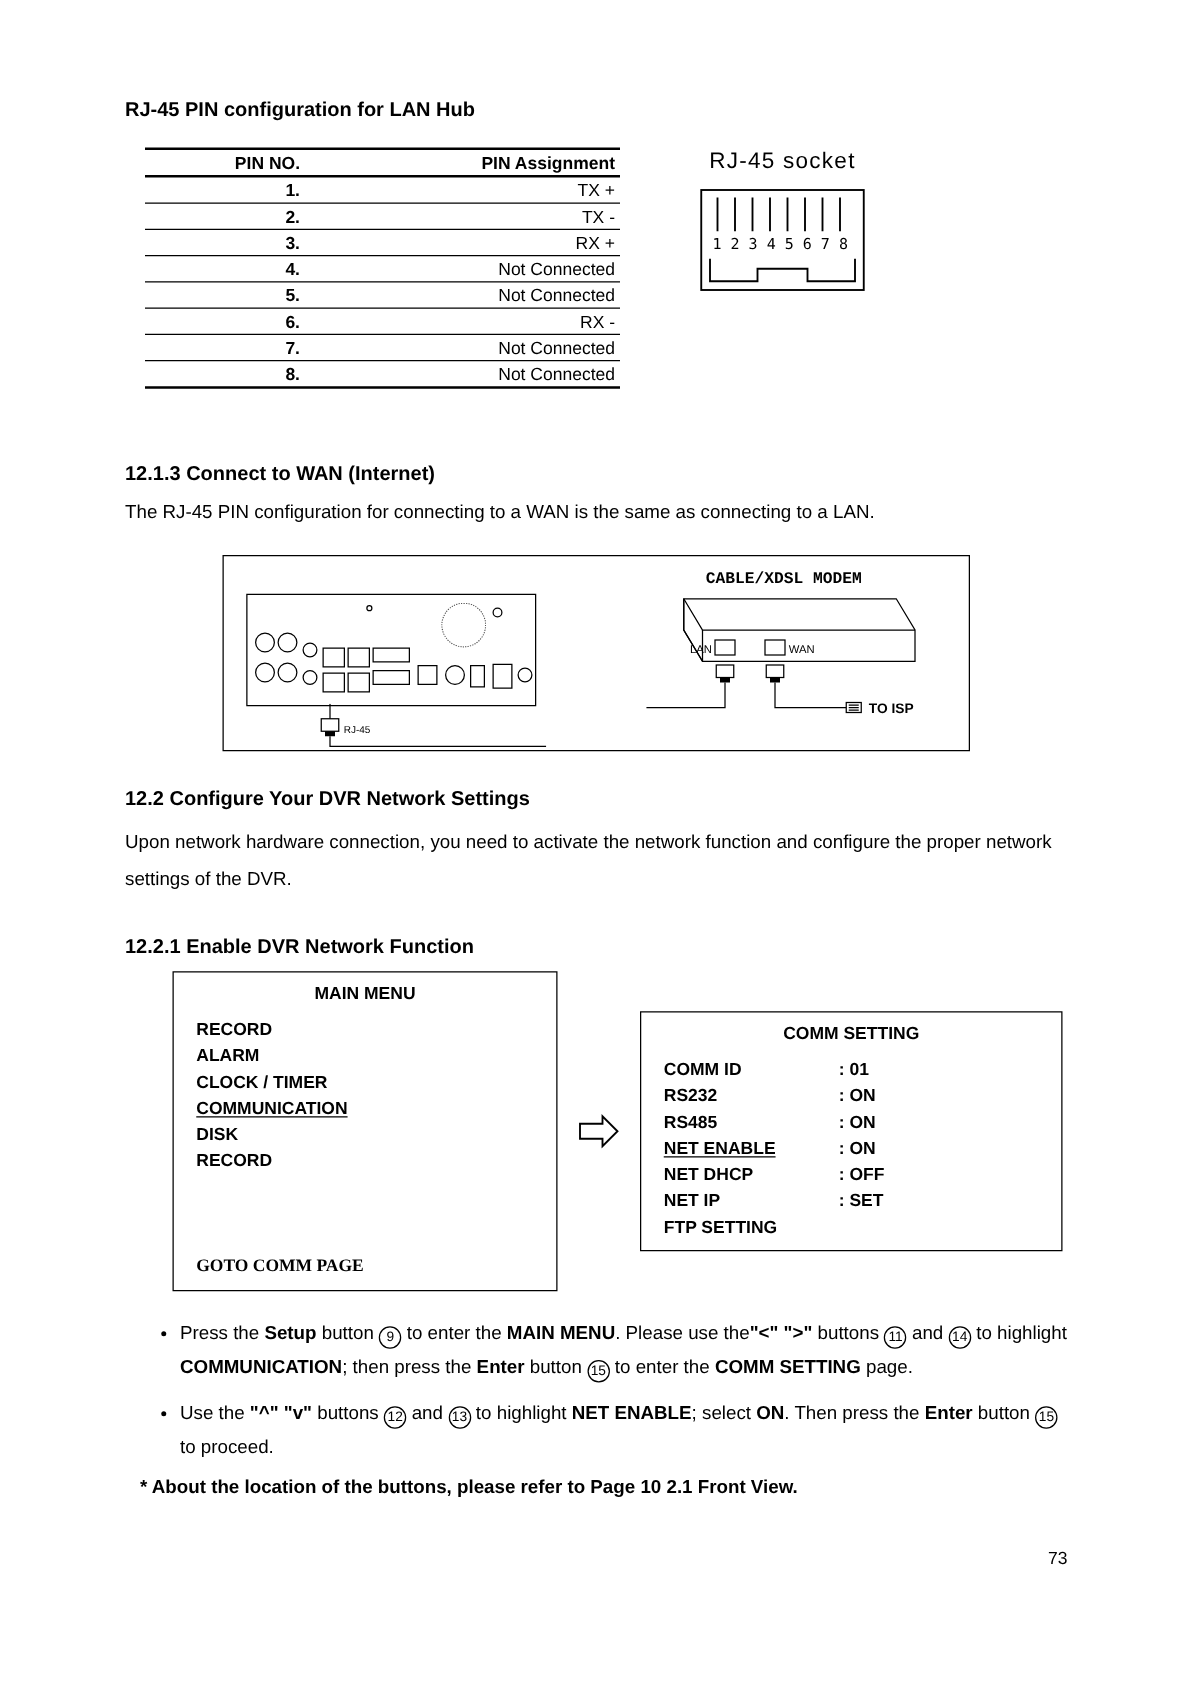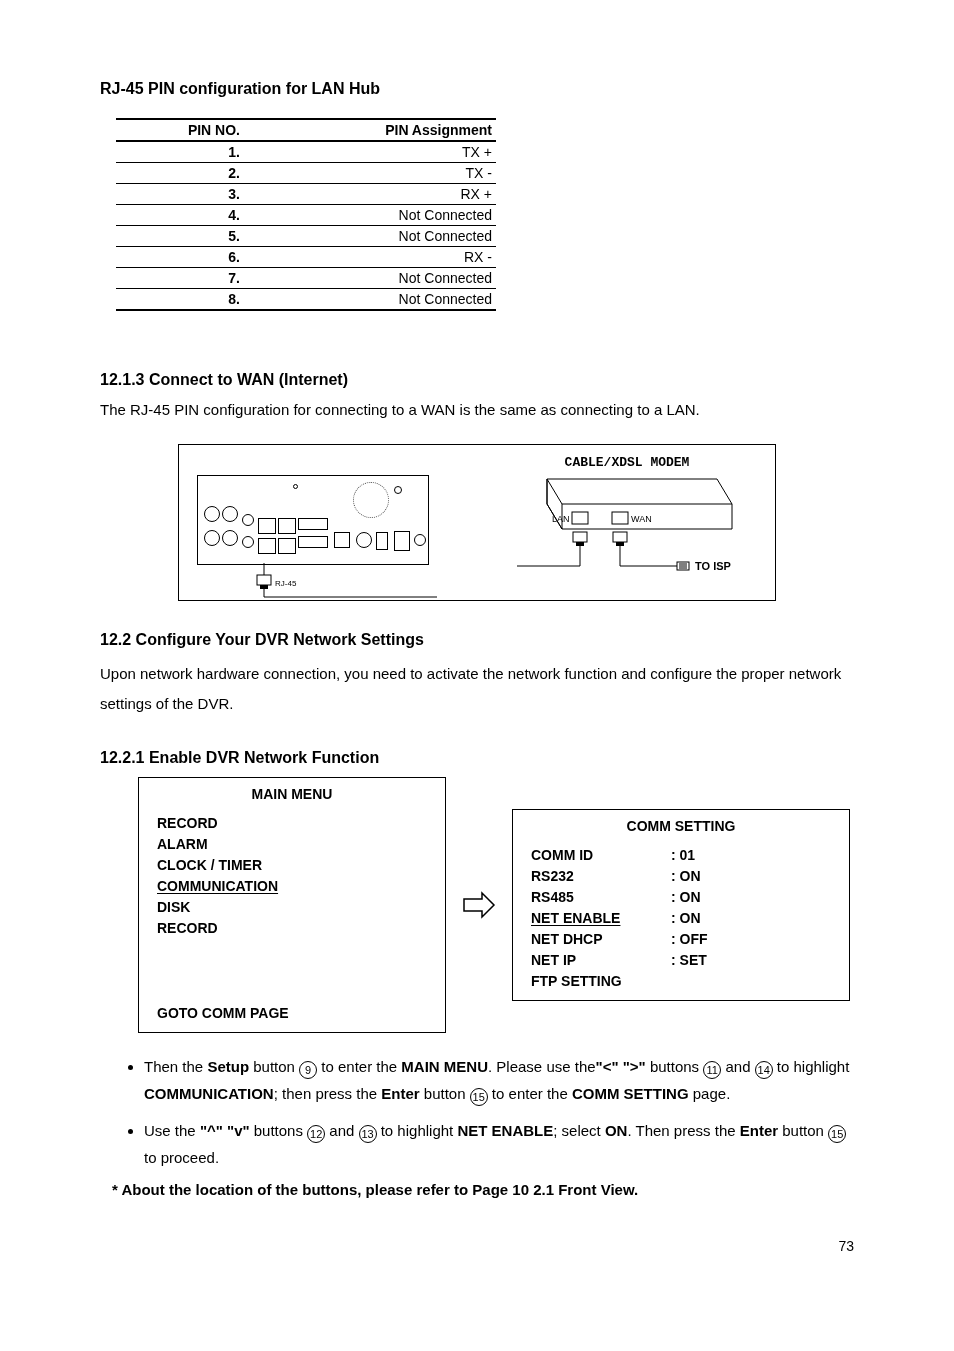--- a/index.html
+++ b/index.html
@@ -142,20 +142,21 @@
     text-decoration: underline;
     text-underline-offset: 2px;
   }
   .comm-list {
     display: grid;
     grid-template-columns: 140px auto;
     row-gap: 0;
   }
   .goto {
     margin-top: 64px;
+    font-family: Liberation Serif, serif;
   }
   .footer-part {
     margin-top: 14px;
   }
   .arrow-svg {
     width: 34px;
     height: 28px;
   }
   ul.bullets {
     list-style: disc;
@@ -234,20 +235,38 @@
           <td>7.</td>
           <td>Not Connected</td>
         </tr>
       <tr>
           <td>8.</td>
           <td>Not Connected</td>
         </tr>
     </tbody>
   </table>
 
+  <div class="socket-box">
+    <div class="socket-label">RJ-45 socket</div>
+    <svg class="socket-svg" width="140" height="90" viewBox="0 0 140 90">
+      <rect x="5" y="5" width="130" height="80" fill="none" stroke="#000" stroke-width="1.5"></rect>
+      <g stroke="#000" stroke-width="1.5">
+        <line x1="18" y1="11" x2="18" y2="38"></line>
+          <line x1="32" y1="11" x2="32" y2="38"></line>
+        <line x1="46" y1="11" x2="46" y2="38"></line>
+          <line x1="60" y1="11" x2="60" y2="38"></line>
+        <line x1="74" y1="11" x2="74" y2="38"></line>
+          <line x1="88" y1="11" x2="88" y2="38"></line>
+        <line x1="102" y1="11" x2="102" y2="38"></line>
+          <line x1="116" y1="11" x2="116" y2="38"></line>
+      </g>
+      <text x="14" y="52" font-size="12" font-family="monospace">1 2 3 4 5 6 7 8</text>
+      <path d="M 12 60 L 12 78 L 50 78 L 50 68 L 90 68 L 90 78 L 128 78 L 128 60" fill="none" stroke="#000" stroke-width="1.5"></path>
+    </svg>
+  </div>
 </div>
 
 <h3>12.1.3   Connect to WAN (Internet)</h3>
 <p class="body-text">The RJ-45 PIN configuration for connecting to a WAN is the same as connecting to a LAN.</p>
 
 <div class="diagram-box">
   <div class="dev-wrap">
     <div class="dvr-back">
       <div class="port circ" style="left:6px; top:30px; width:14px; height:14px;"></div>
       <div class="port circ" style="left:24px; top:30px; width:14px; height:14px;"></div>
@@ -344,21 +363,21 @@
       <div>NET IP</div>
         <div>: SET</div>
       <div>FTP SETTING</div>
         <div></div>
     </div>
   </div>
 </div>
 
 <ul class="bullets">
   <li>
-    <span>Then the </span><b>Setup</b><span> button </span>
+    <span>Press the </span><b>Setup</b><span> button </span>
     <span class="circled">9</span>
     <span> to enter the </span><b>MAIN MENU</b><span>. Please use the</span><b>"&lt;" "&gt;"</b><span> buttons </span>
     <span class="circled">11</span>
     <span> and </span>
     <span class="circled">14</span>
     <span> to highlight </span><b>COMMUNICATION</b><span>; then press the </span><b>Enter</b><span> button </span>
     <span class="circled">15</span>
     <span> to enter the </span><b>COMM SETTING</b><span> page.</span>
   </li>
   <li>

